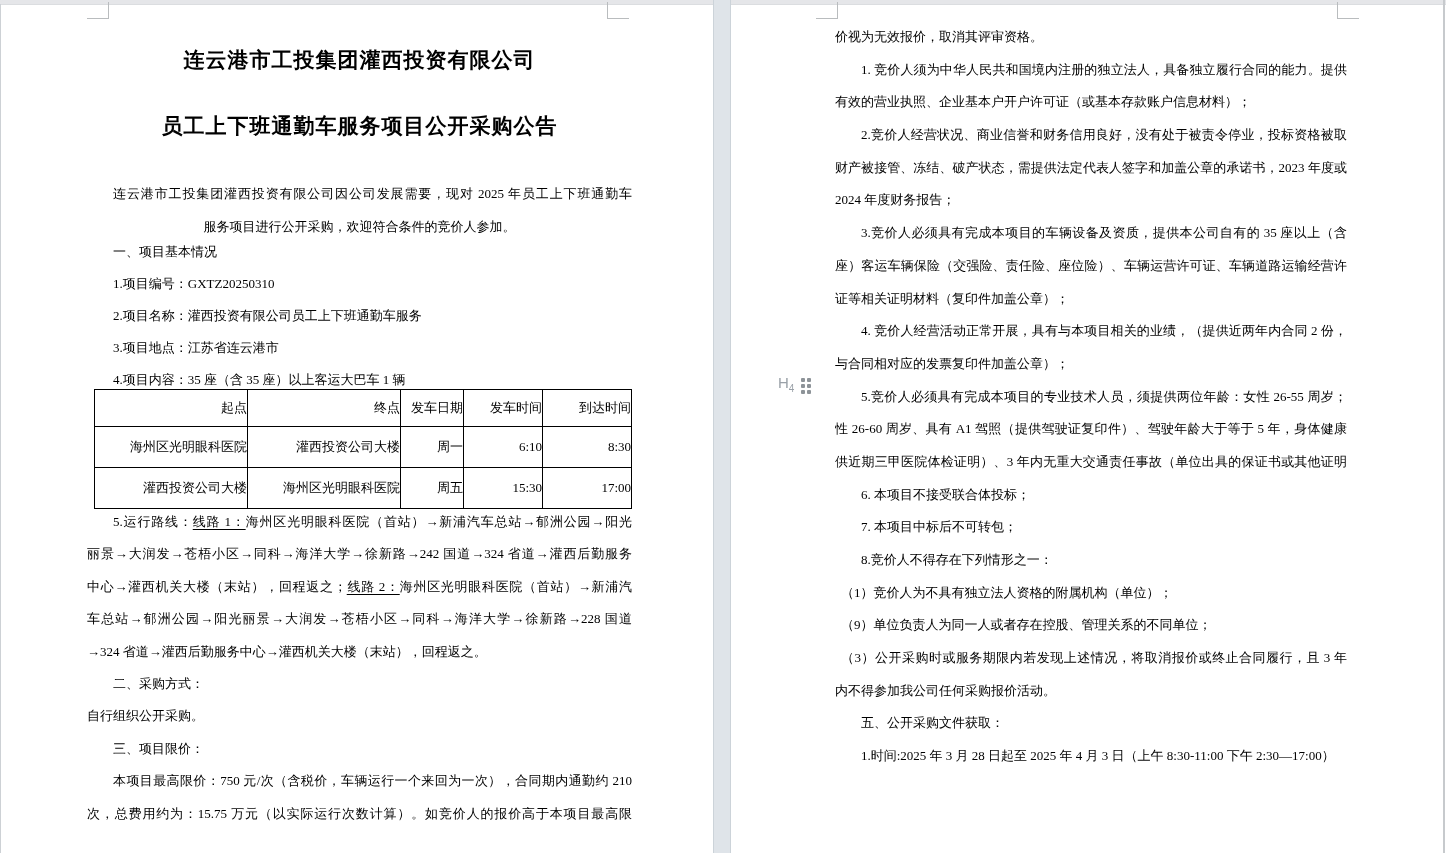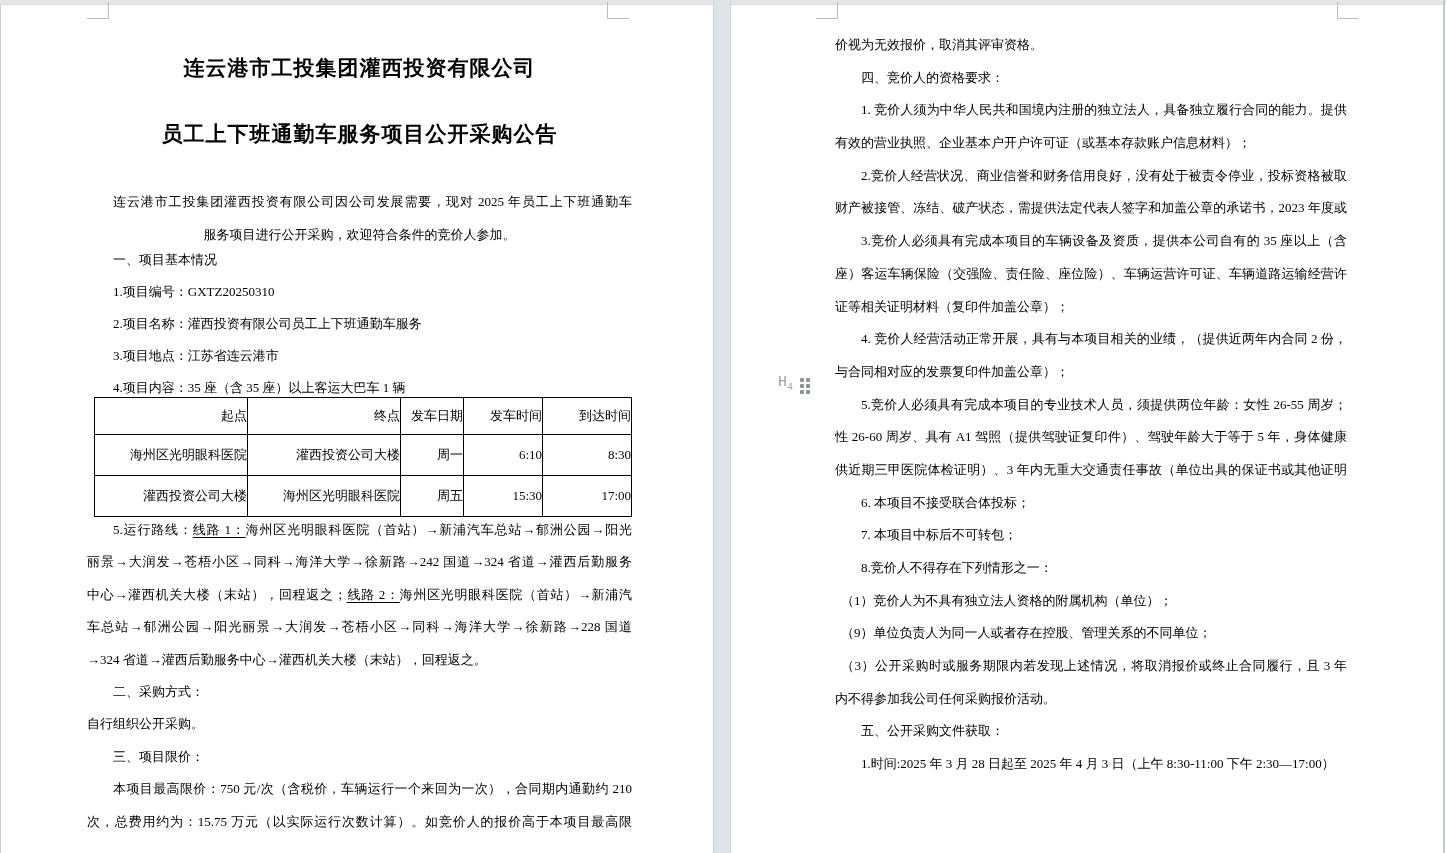--- a/index.html
+++ b/index.html
@@ -16,21 +16,21 @@
   .page-gap{position:absolute;left:713px;top:0;width:18px;height:853px;background:var(--gap);border-left:1px solid #ccd3d9;border-right:1px solid #ccd3d9;box-sizing:border-box;}
   .left-page-edge{position:absolute;left:0;top:4px;width:1px;height:849px;background:#cdd1d5;}
   .right-window-edge{position:absolute;left:1443px;top:0;width:2px;height:853px;background:#c7cacd;}
 
   
   .crop{position:absolute;width:22px;height:17px;box-sizing:border-box;}
   .crop.br{border-right:1px solid var(--mark);border-bottom:1px solid var(--mark);}
   .crop.bl{border-left:1px solid var(--mark);border-bottom:1px solid var(--mark);}
 
   
-  .page{position:absolute;top:8px;height:619px;background:transparent;}
+  .page{position:absolute;top:0;height:619px;background:transparent;}
   #page-left{left:0;width:713px;}
   #page-right{left:731px;width:712px;}
 
   .lp-title{position:absolute;left:87px;width:545px;text-align:center;font-weight:bold;font-size:21px;letter-spacing:1px;}
   #lp-title1{top:46px;}
   #lp-title2{top:112px;}
 
   .linebox{position:absolute;font-size:13px;}
   #lp-intro{left:87px;top:177px;width:545px;}
   #lp-intro .line{height:33px;line-height:33px;text-align:center;}
@@ -50,21 +50,21 @@
   
   #schedule-table{position:absolute;left:94px;top:389px;border-collapse:collapse;table-layout:fixed;font-size:13px;}
   #schedule-table td,#schedule-table th{border:1.5px solid #000;text-align:right;vertical-align:middle;font-weight:normal;padding:0;}
   #schedule-table thead tr{height:37px;}
   #schedule-table tbody tr{height:41px;}
   .col-c1{width:153px;} .col-c2{width:153px;} .col-c3{width:63px;} .col-c4{width:79px;} .col-c5{width:89px;}
 
   
   #heading-overlay{position:absolute;left:778px;top:374px;display:flex;align-items:center;gap:7px;color:var(--badge);
     font-family:"Liberation Sans","DejaVu Sans",sans-serif;}
-  #heading-overlay .hlabel{font-size:15px;line-height:18px;font-family:Liberation Mono, monospace;}
+  #heading-overlay .hlabel{font-size:15px;line-height:18px;}
   #heading-overlay .hlevel{font-size:10px;vertical-align:sub;}
   .drag-dots{display:grid;grid-template-columns:repeat(2,4px);grid-template-rows:repeat(3,4px);gap:2px;}
   .drag-dots i{width:4px;height:4px;background:#8d9398;border-radius:1px;display:block;}
 </style>
 </head>
 <body>
 
 <div class="top-strip"></div>
 <div class="left-page-edge"></div>
 <div class="page-gap"></div>
@@ -133,25 +133,25 @@
       <div class="line">自行组织公开采购。</div>
       <div class="line indent">三、项目限价：</div>
       <div class="line indent fill">本项目最高限价：750 元/次（含税价，车辆运行一个来回为一次），合同期内通勤约 210</div>
       <div class="line fill">次，总费用约为：15.75 万元（以实际运行次数计算）。如竞价人的报价高于本项目最高限</div>
     </div>
 </div>
 
 <div class="page" id="page-right">
   <div class="linebox" id="rp-body">
       <div class="line">价视为无效报价，取消其评审资格。</div>
-      <div class="line indent">四、竞价人的资格要求：</div>
       <div class="line indent fill">1. 竞价人须为中华人民共和国境内注册的独立法人，具备独立履行合同的能力。提供</div>
       <div class="line">有效的营业执照、企业基本户开户许可证（或基本存款账户信息材料）；</div>
       <div class="line indent fill">2.竞价人经营状况、商业信誉和财务信用良好，没有处于被责令停业，投标资格被取消，</div>
       <div class="line fill">财产被接管、冻结、破产状态，需提供法定代表人签字和加盖公章的承诺书，2023 年度或</div>
+      <div class="line">2024 年度财务报告；</div>
       <div class="line indent fill">3.竞价人必须具有完成本项目的车辆设备及资质，提供本公司自有的 35 座以上（含 35</div>
       <div class="line fill">座）客运车辆保险（交强险、责任险、座位险）、车辆运营许可证、车辆道路运输经营许可</div>
       <div class="line">证等相关证明材料（复印件加盖公章）；</div>
       <div class="line indent fill">4. 竞价人经营活动正常开展，具有与本项目相关的业绩，（提供近两年内合同 2 份，及</div>
       <div class="line">与合同相对应的发票复印件加盖公章）；</div>
       <div class="line indent fill">5.竞价人必须具有完成本项目的专业技术人员，须提供两位年龄：女性 26-55 周岁；男</div>
       <div class="line fill">性 26-60 周岁、具有 A1 驾照（提供驾驶证复印件）、驾驶年龄大于等于 5 年，身体健康（提</div>
       <div class="line fill">供近期三甲医院体检证明）、3 年内无重大交通责任事故（单位出具的保证书或其他证明材</div>
       <div class="line indent">6. 本项目不接受联合体投标；</div>
       <div class="line indent">7. 本项目中标后不可转包；</div>

